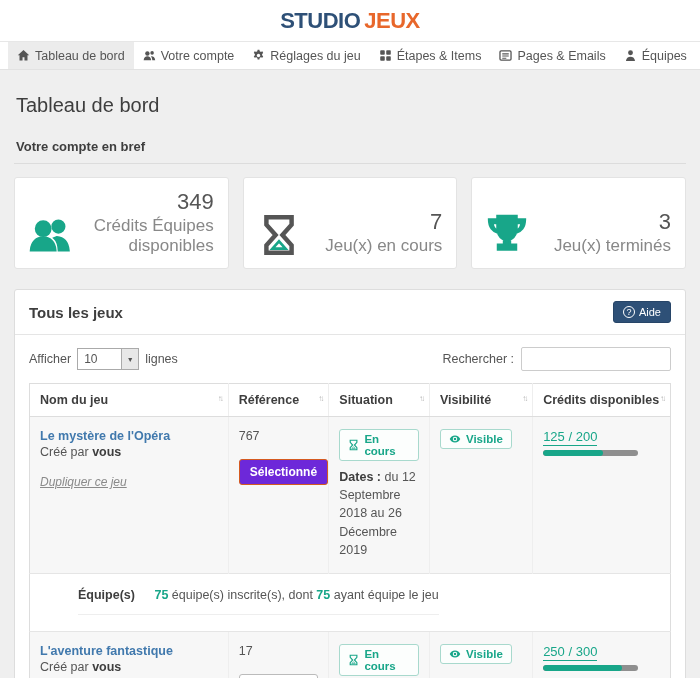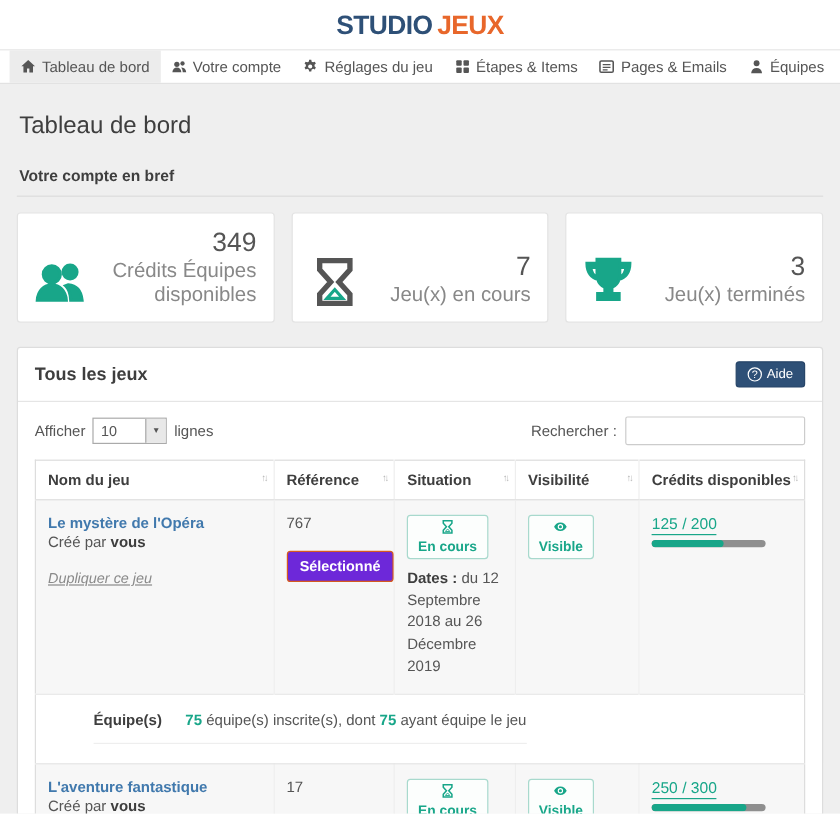--- a/index.html
+++ b/index.html
@@ -62,21 +62,21 @@
   .game-link { color:#4179ad; font-weight:bold; text-decoration:none; cursor:pointer; display:inline-block; }
   .created { color:#3e3e3e; font-weight:bold; margin-top:2px; }
   .created .prefix { font-weight:normal; color:#555; }
   .dup-link { display:inline-block; margin-top:16px; color:#8a8a8a; font-style:italic; text-decoration:underline; cursor:pointer; font-size:12px; }
   .ref-num { color:#555; }
   .btn-selected { margin-top:16px; background:#6d28d9; color:#fff; border:1px solid #d55a20; border-radius:3px;
                   padding:5px 10px; font-size:12px; font-weight:bold; cursor:pointer; }
   .btn-manage { margin-top:16px; background:#fff; color:#444; border:1px solid #bbb; border-radius:3px;
                 padding:5px 10px; font-size:12px; cursor:pointer; }
   .badge { display:inline-flex; align-items:center; gap:5px; border:1px solid #a8d9cd; background:#fcfefd;
-           color:#18a689; border-radius:3px; padding:3px 8px; font-size:11.5px; font-weight:bold; cursor:pointer;flex-direction:column; }
+           color:#18a689; border-radius:3px; padding:3px 8px; font-size:11.5px; font-weight:bold; cursor:pointer; }
   .badge svg { width:12px; height:12px; }
   .dates { margin-top:7px; color:#555; line-height:1.45; }
   .dates b { color:#3e3e3e; }
   .credits-text { color:#18a689; font-size:13px; border-bottom:1px solid #18a689; display:inline-block; padding-bottom:1px; }
   .progress { width:95px; height:6px; background:#8f8f8f; border-radius:3px; margin-top:4px; overflow:hidden; }
   .progress .fill { height:100%; background:#18a689; border-radius:3px; }
   tr.team-row { background:#fff; }
   tr.team-row td { padding:14px 14px 16px 48px; border-top:1px solid #e5e5e5; border-bottom:1px solid #e5e5e5; }
   .team-line { display:inline-block; padding-bottom:12px; border-bottom:1px solid #eee; color:#555; }
   .team-line b { color:#3e3e3e; margin-right:16px; }

